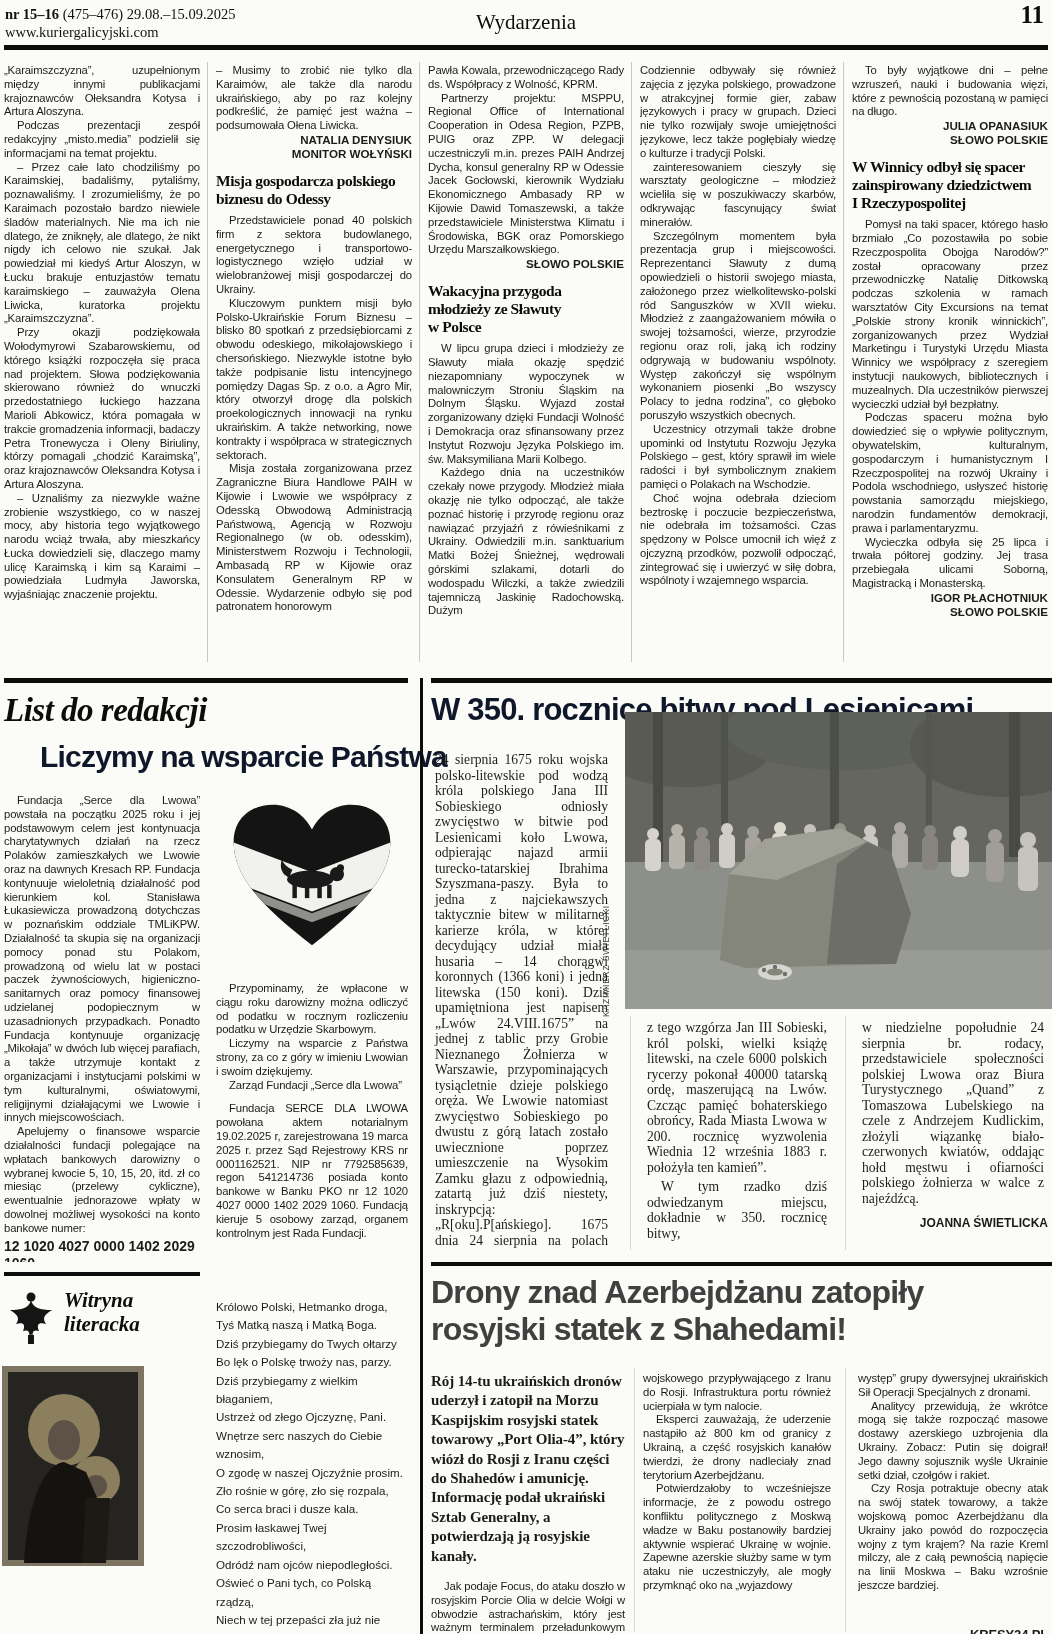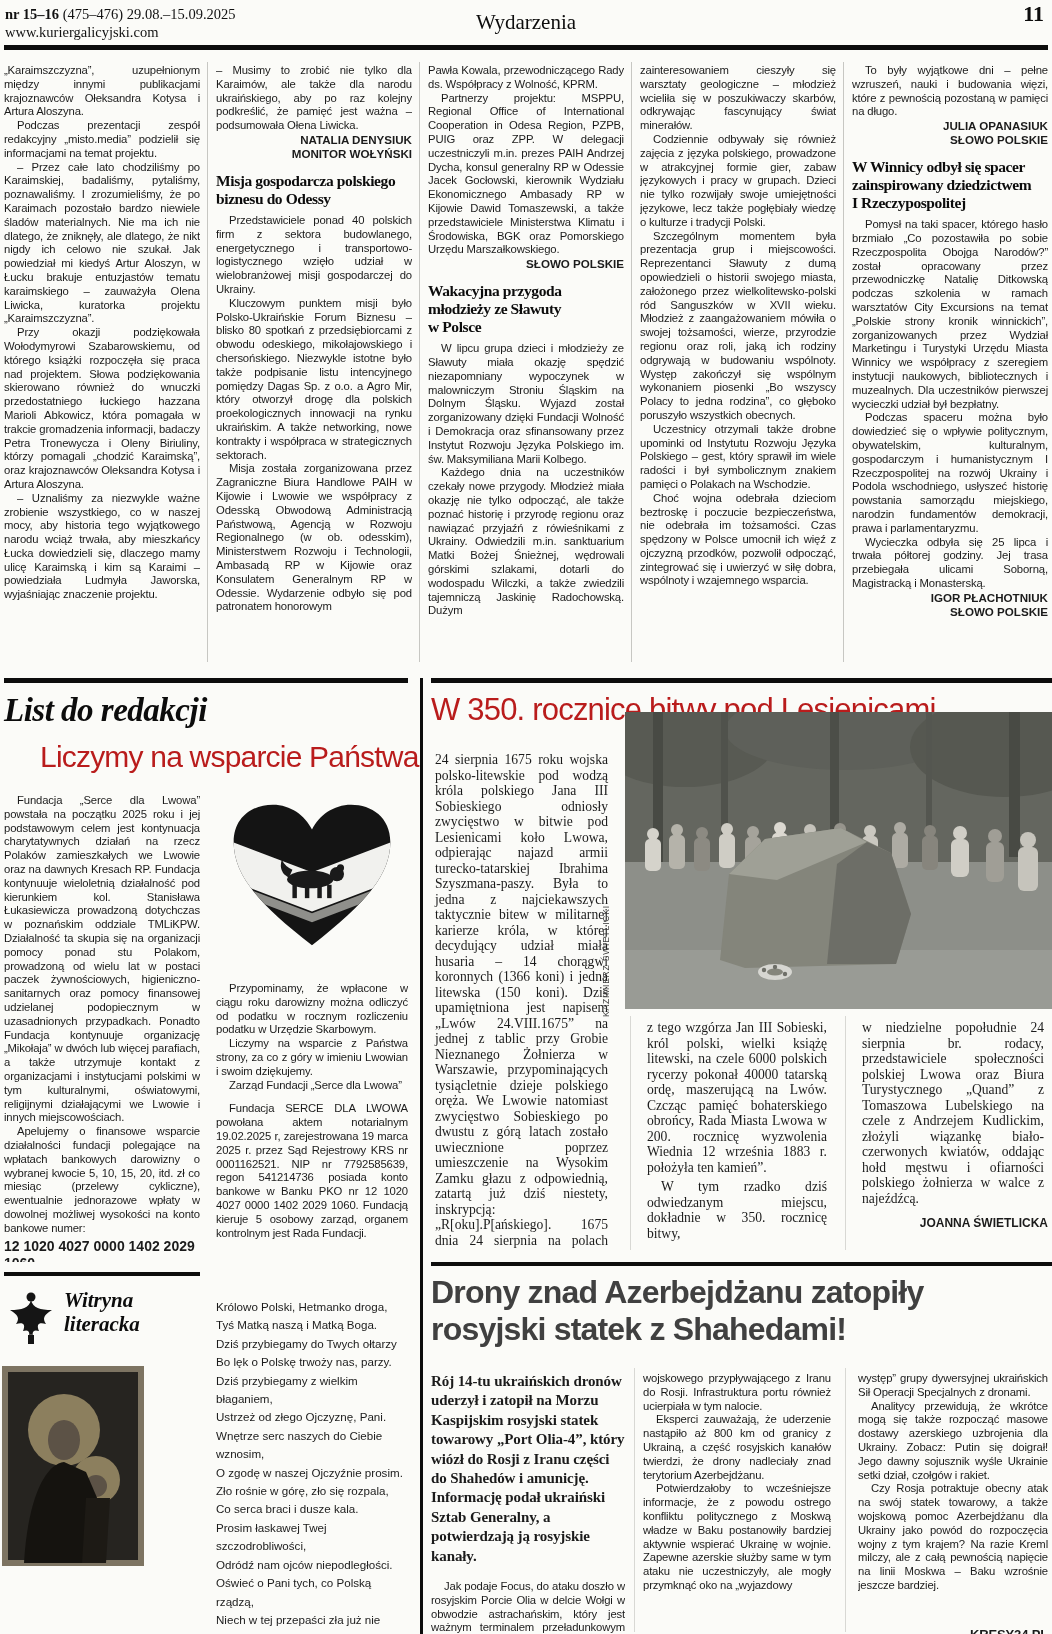--- a/index.html
+++ b/index.html
@@ -7,36 +7,36 @@
         font-family:"Liberation Sans",sans-serif;color:#1b1b1b;overflow:hidden;}
   .abs{position:absolute;}
   .hrule{position:absolute;background:#0d0d0d;}
   .vr{position:absolute;width:1px;background:#c7c7c3;}
   .vr-light{position:absolute;width:1px;background:#d8d8d4;}
 
   
   .issue{font-family:"Liberation Serif",serif;font-size:14.5px;line-height:18px;color:#111;}
   .issue b{font-weight:700;}
   .section-title{font-family:"Liberation Serif",serif;font-weight:400;font-size:21px;color:#0c0c0c;text-align:center;}
-  .page-num{font-family:"Liberation Serif",serif;font-weight:700;font-size:22px;color:#0c0c0c;}
+  .page-num{font-family:"Liberation Serif",serif;font-weight:700;font-size:25px;color:#0c0c0c;}
 
   
   .t-body{font-size:11.3px;line-height:13.8px;letter-spacing:-0.15px;text-align:justify;overflow:hidden;}
   .plist p{margin:0;text-indent:13px;}
   .plist.cont p:first-child{text-indent:0;}
   .siglist div{font-weight:700;text-align:right;font-size:11.6px;line-height:14px;letter-spacing:0;}
   .art-head{margin:11px 0 6px;}
   .art-head div{font-family:"Liberation Serif",serif;font-weight:700;font-size:15.5px;line-height:18px;
                 letter-spacing:-0.4px;white-space:nowrap;color:#0c0c0c;}
   .serif-body{font-family:"Liberation Serif",serif;font-size:13.6px;line-height:15.5px;text-align:justify;overflow:hidden;}
   .serif-body p{margin:4px;text-indent:14px;}
   .serif-body.cont p:first-child{text-indent:0;}
 
   .kicker{font-family:"Liberation Serif",serif;font-style:italic;font-weight:700;font-size:33px;color:#0c0c0c;letter-spacing:-0.5px;}
-  .mega{font-weight:400;color:#b91c1c;letter-spacing:-0.8px;}
+  .mega{font-weight:700;color:#0f172a;letter-spacing:-0.8px;}
   .account{font-weight:700;font-size:14px;line-height:17px;letter-spacing:0;text-align:left;margin-top:2px;}
   .prayer div{font-size:11.6px;line-height:18.4px;text-align:left;}
   .byline-single{font-weight:700;font-size:12px;text-align:right;margin-top:10px;font-family:"Liberation Sans",sans-serif;}
   .lead{font-family:"Liberation Serif",serif;font-weight:700;font-size:15px;line-height:19.4px;text-align:left;letter-spacing:-0.1px;}
   .credit{font-size:8.5px;letter-spacing:0.8px;color:#3d3d3d;white-space:nowrap;
           transform:rotate(-90deg);transform-origin:left bottom;}
   .wit-title div{font-family:"Liberation Serif",serif;font-style:italic;font-weight:700;font-size:21px;line-height:24px;color:#0c0c0c;}
   .dhl div{font-weight:700;font-size:32px;line-height:37px;letter-spacing:-0.8px;color:#404040;white-space:nowrap;}
   .spacer10{height:10px;}
 </style>
@@ -102,22 +102,22 @@
           <div>w Polsce</div>
         </div>
       <div class="plist">
           <p>W lipcu grupa dzieci i młodzieży ze Sławuty miała okazję spędzić niezapomniany wypoczynek w malowniczym Stroniu Śląskim na Dolnym Śląsku. Wyjazd został zorganizowany dzięki Fundacji Wolność i Demokracja oraz sfinansowany przez Instytut Rozwoju Języka Polskiego im. św. Maksymiliana Marii Kolbego.</p>
           <p>Każdego dnia na uczestników czekały nowe przygody. Młodzież miała okazję nie tylko odpocząć, ale także poznać historię i przyrodę regionu oraz nawiązać przyjaźń z rówieśnikami z Ukrainy. Odwiedzili m.in. sanktuarium Matki Bożej Śnieżnej, wędrowali górskimi szlakami, dotarli do wodospadu Wilczki, a także zwiedzili tajemniczą Jaskinię Radochowską. Dużym</p>
         </div>
     </div>
 
     <div class="abs t-body" style="left:636px;top:8px;width:196px;height:602px;">
       <div class="plist cont">
+          <p>Codziennie odbywały się również zajęcia z języka polskiego, prowadzone w atrakcyjnej formie gier, zabaw językowych i pracy w grupach. Dzieci nie tylko rozwijały swoje umiejętności językowe, lecz także pogłębiały wiedzę o kulturze i tradycji Polski.</p>
           <p>zainteresowaniem cieszyły się warsztaty geologiczne – młodzież wcieliła się w poszukiwaczy skarbów, odkrywając fascynujący świat minerałów.</p>
-          <p>Codziennie odbywały się również zajęcia z języka polskiego, prowadzone w atrakcyjnej formie gier, zabaw językowych i pracy w grupach. Dzieci nie tylko rozwijały swoje umiejętności językowe, lecz także pogłębiały wiedzę o kulturze i tradycji Polski.</p>
           <p>Szczególnym momentem była prezentacja grup i miejscowości. Reprezentanci Sławuty z dumą opowiedzieli o historii swojego miasta, założonego przez wielkolitewsko-polski ród Sanguszków w XVII wieku. Młodzież z zaangażowaniem mówiła o swojej tożsamości, wierze, przyrodzie regionu oraz roli, jaką ich rodziny odgrywają w budowaniu wspólnoty. Występ zakończył się wspólnym wykonaniem piosenki „Bo wszyscy Polacy to jedna rodzina”, co głęboko poruszyło wszystkich obecnych.</p>
           <p>Uczestnicy otrzymali także drobne upominki od Instytutu Rozwoju Języka Polskiego – gest, który sprawił im wiele radości i był symbolicznym znakiem pamięci o Polakach na Wschodzie.</p>
           <p>Choć wojna odebrała dzieciom beztroskę i poczucie bezpieczeństwa, nie odebrała im tożsamości. Czas spędzony w Polsce umocnił ich więź z ojczyzną przodków, pozwolił odpocząć, zintegrować się i uwierzyć w siłę dobra, wspólnoty i wzajemnego wsparcia.</p>
         </div>
     </div>
 
     <div class="abs t-body" style="left:848px;top:8px;width:196px;height:602px;">
       <div class="plist">
           <p>To były wyjątkowe dni – pełne wzruszeń, nauki i budowania więzi, które z pewnością pozostaną w pamięci na długo.</p>
         </div>

